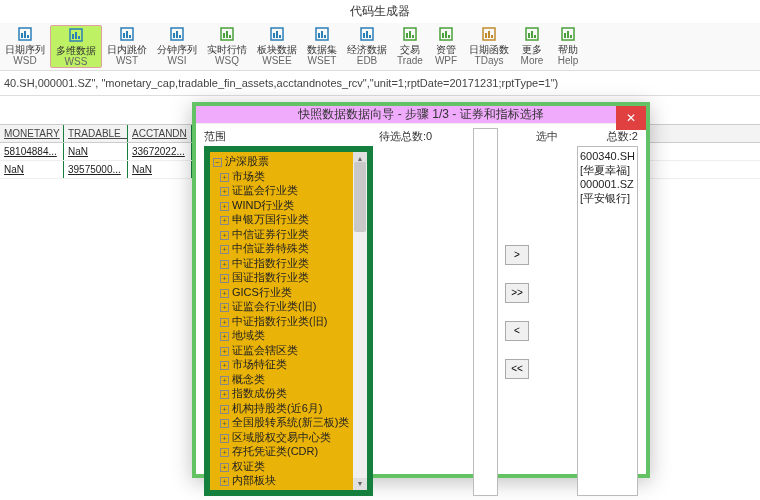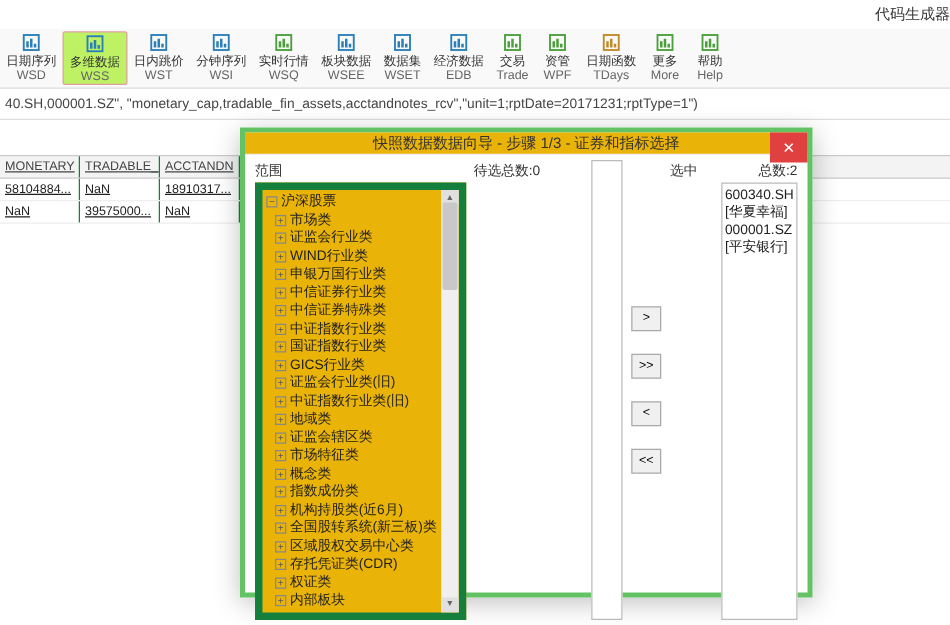--- a/index.html
+++ b/index.html
@@ -1,33 +1,33 @@
 <!DOCTYPE html>
 <html><head>
 <meta charset="utf-8">
 <style>
   * { margin:0; padding:0; box-sizing:border-box; }
   body { font-family: "Microsoft YaHei", Arial, sans-serif; font-size:11px; background:#fff; width:760px; height:500px; overflow:hidden; position:relative; }
-  .app-title { text-align:right; font-size:12px; padding:3px 0; color:#333; }
+  .app-title { text-align:center; font-size:12px; padding:3px 0; color:#333; }
   .ribbon { display:flex; background:#f9f9f9; border-bottom:1px solid #ddd; padding:2px 0; }
   .rb { display:flex; flex-direction:column; align-items:center; padding:0 5px; cursor:pointer; min-width:36px; }
   .rb .ic { width:18px; height:18px; margin-bottom:1px; display:flex; align-items:center; justify-content:center; }
   .rb .ic svg { width:16px; height:16px; }
   .rb .l1 { font-size:10px; color:#333; line-height:11px; }
   .rb .l2 { font-size:10px; color:#666; line-height:11px; }
   .rb.sel { border:1px solid #e0a0a0; background:#bef264; border-radius:2px; }
   .formula { padding:6px 4px; color:#444; font-size:11px; white-space:nowrap; overflow:hidden; }
   .hr { border-top:1px solid #ddd; }
   .grid { margin-top:28px; }
   .grid-h { display:flex; background:#f3f3f3; border-top:1px solid #ccc; border-bottom:1px solid #ccc; }
   .gc { padding:3px 4px; font-size:10px; color:#444; border-right:1px solid #15803d; overflow:hidden; white-space:nowrap;text-decoration:underline; }
   .grid-r { display:flex; border-bottom:1px solid #eee; }
   .grid-r .gc { color:#222; }
   .dialog { position:absolute; top:102px; left:192px; width:458px; height:376px; background:#fff; border:4px solid #63C364; box-shadow:0 4px 20px rgba(0,0,0,.25); display:flex; flex-direction:column; }
-  .dlg-title { display:flex; align-items:flex-start; justify-content:center; background:#eab308; height:24px; position:relative; border-bottom:1px solid #eee; }
+  .dlg-title { display:flex; align-items:flex-start; justify-content:center; background:#f0abfc; height:24px; position:relative; border-bottom:1px solid #eee; }
   .dlg-title span { font-size:12px; color:#333; }
   .dlg-close { position:absolute; right:0; top:0; width:30px; height:24px; background:#e04040; color:#fff; display:flex; align-items:center; justify-content:center; cursor:pointer; font-size:12px; }
   .dlg-body { flex:1; display:flex; flex-direction:column; padding:4px 8px 0 8px; }
   .cols { flex:1; display:flex; gap:6px; min-height:0; }
   .col-l { width:170px; display:flex; flex-direction:column; }
   .col-m { width:120px; display:flex; }
   .col-btn { width:26px; display:flex; flex-direction:column; justify-content:center; gap:18px; align-items:center; }
   .col-r { flex:1; display:flex; flex-direction:column; }
   .lab-row { display:flex; justify-content:space-between; font-size:11px; color:#333; padding:1px 0 2px; }
   .tree { flex:1; border:6px solid #15803d; background:#eab308; overflow:hidden; position:relative; }
@@ -214,21 +214,21 @@
 <div class="grid">
   <div class="grid-h" id="gridh">
       <div class="gc" style="width: 64px;">MONETARY</div>
       <div class="gc" style="width: 64px;">TRADABLE_F</div>
       <div class="gc" style="width: 64px;">ACCTANDN</div>
     </div>
   <div id="gridb">
       <div class="grid-r">
         <div class="gc" style="width: 64px;">58104884...</div>
         <div class="gc" style="width: 64px;">NaN</div>
-        <div class="gc" style="width: 64px;">18910317...</div>
+        <div class="gc" style="width: 64px;">33672022...</div>
       </div>
       <div class="grid-r">
         <div class="gc" style="width: 64px;">NaN</div>
         <div class="gc" style="width: 64px;">39575000...</div>
         <div class="gc" style="width: 64px;">NaN</div>
       </div>
     </div>
 </div>
 
 <div class="dialog">

